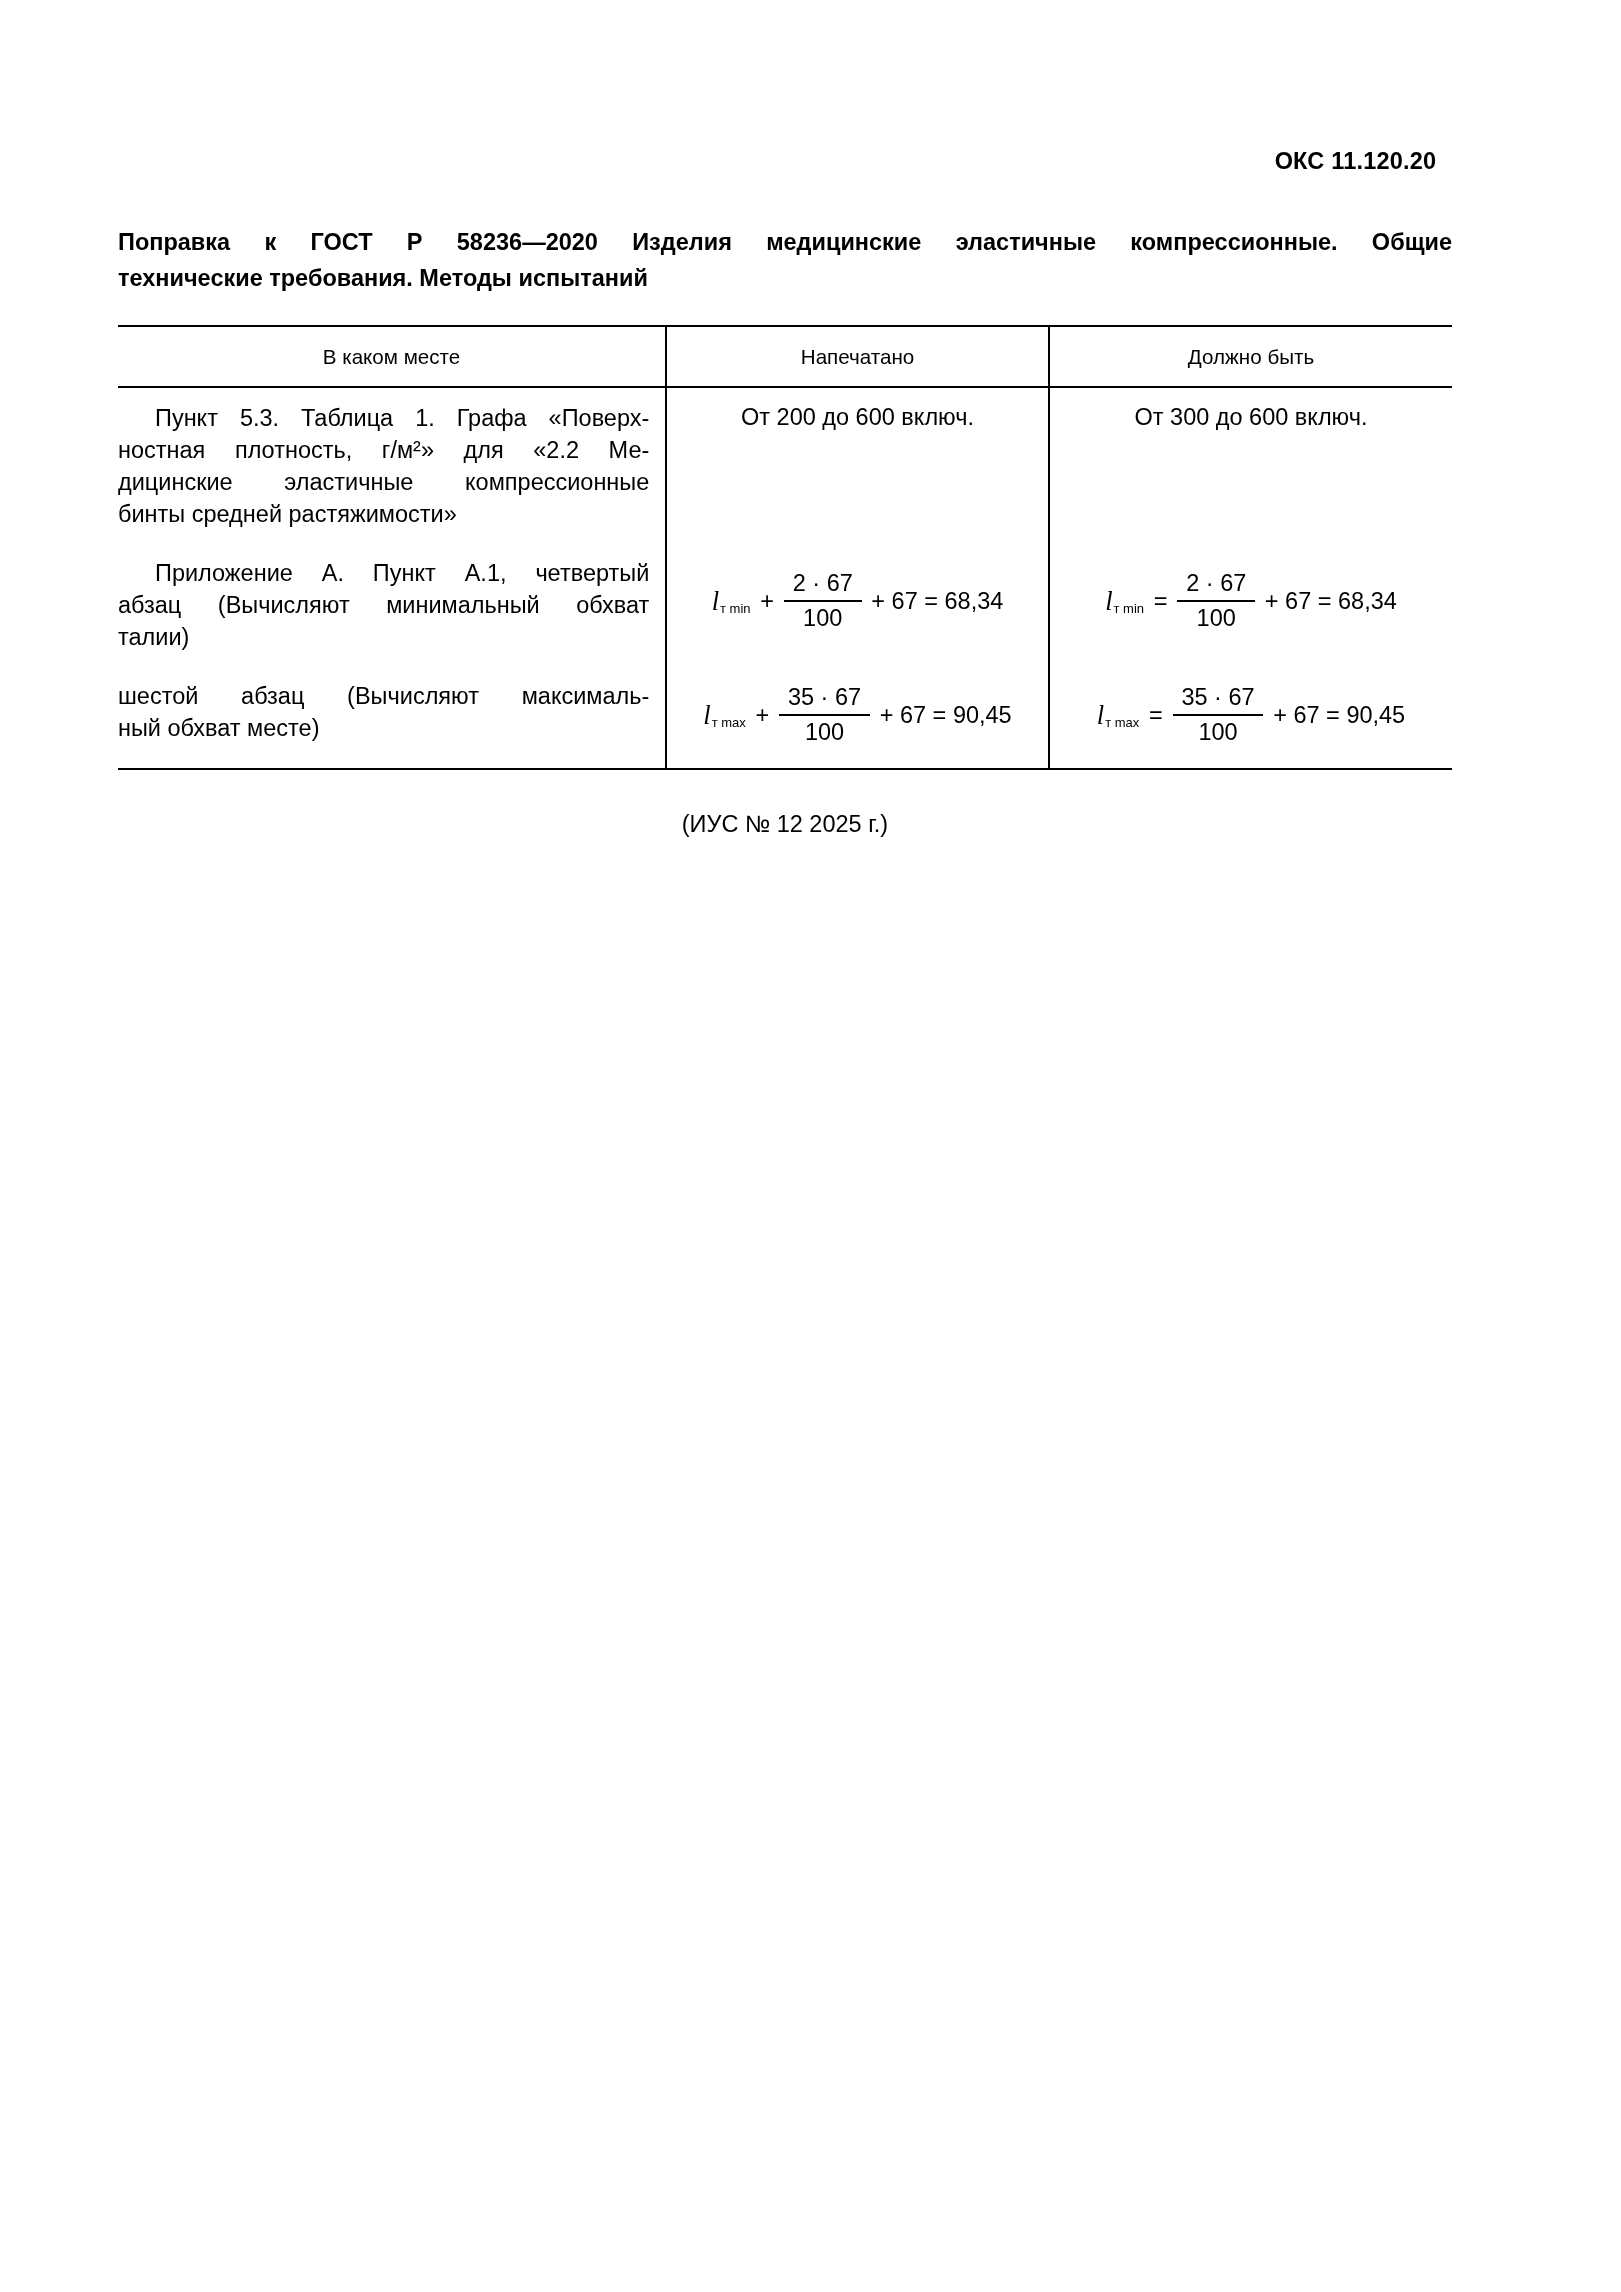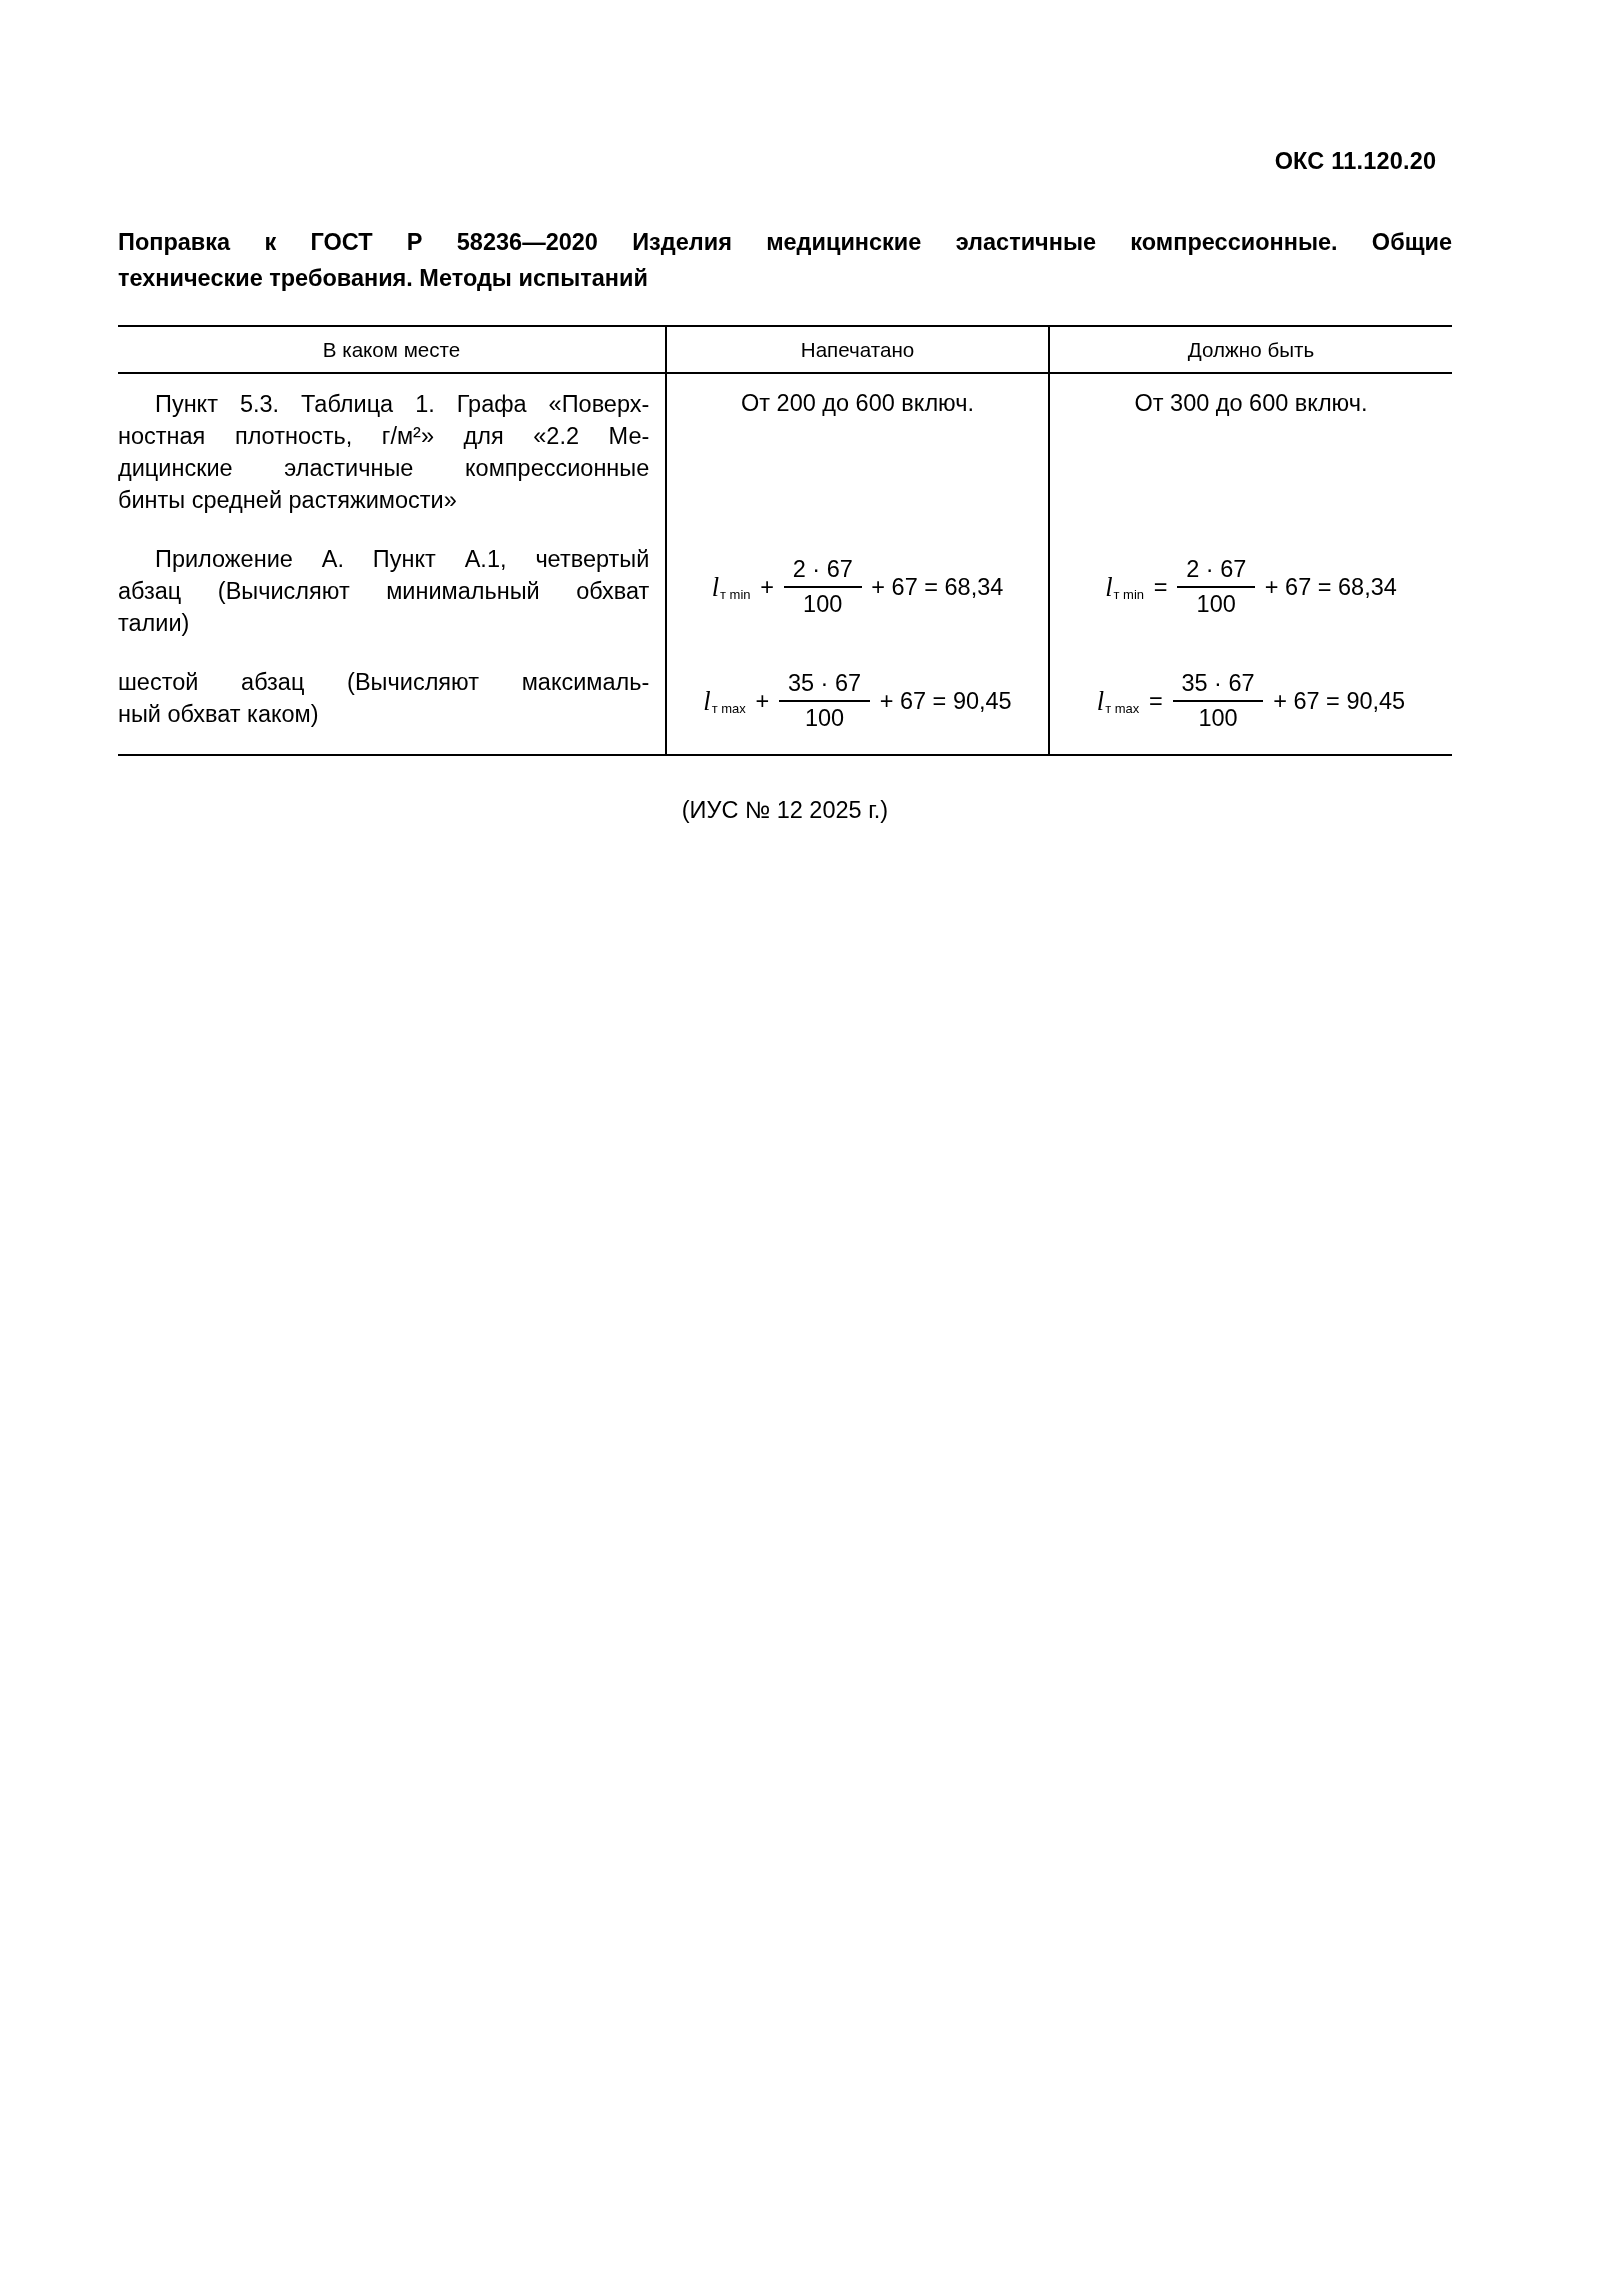--- a/index.html
+++ b/index.html
@@ -38,21 +38,21 @@
     border-top:2.9px solid #000;
     border-bottom:2px solid #000;
   }
   .thead {
     display:grid;
     grid-template-columns:549px 383px 402px;
     border-bottom:2px solid #000;
   }
   .th {
     font-size:20.6px;
-    height:45px;
+    height:59px;
     display:flex; align-items:center; justify-content:center;
   }
   .bcol { border-right:2px solid #000; }
 
   .trow {
     display:grid;
     grid-template-columns:549px 383px 402px;
   }
   .td { font-size:23.5px; }
   .c1 {
@@ -157,21 +157,21 @@
               <span class="fden">100</span>
             </span>
             <span class="ftail">+ 67 = 68,34</span>
           </span>
         </div>
       </div>
 
       <div class="trow r3">
         <div class="td c1 bcol">
           <div class="pline jus">шестой абзац (Вычисляют максималь-</div>
-          <div class="pline">ный обхват каком)</div>
+          <div class="pline">ный обхват месте)</div>
         </div>
         <div class="td c2 bcol mid">
           <span class="formula">
             <span class="fvar">l</span>
               <span class="fsub">т max</span>
             <span class="fop">+</span>
             <span class="frac">
               <span class="fnum">35 · 67</span>
               <span class="fden">100</span>
             </span>

